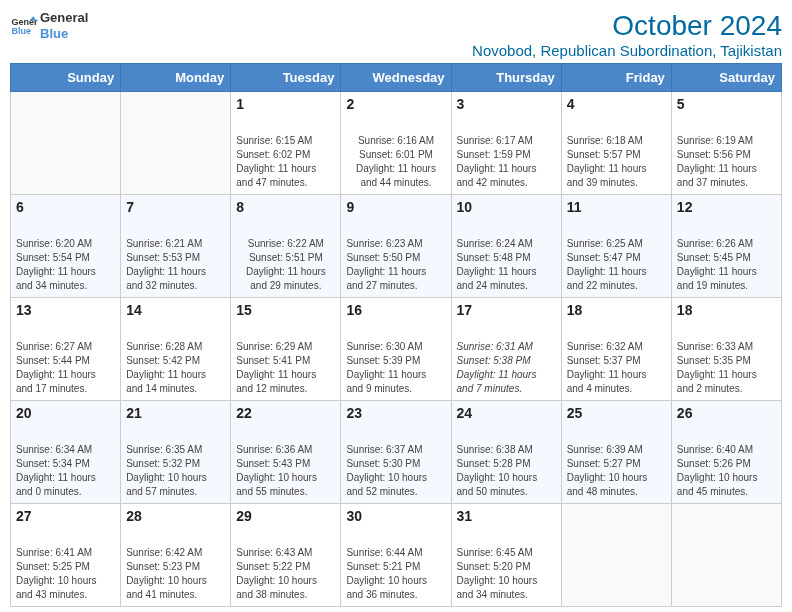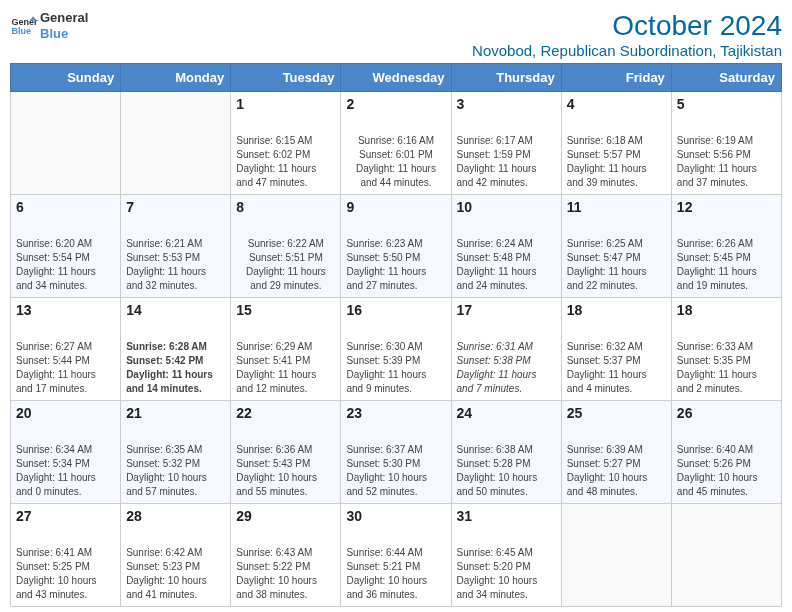--- a/index.html
+++ b/index.html
@@ -194,21 +194,21 @@
       </tr>
       <tr>
         <td>
           <span class="day-num">13</span>
           <div class="day-info" style="white-space: pre-line;">Sunrise: 6:27 AM
 Sunset: 5:44 PM
 Daylight: 11 hours and 17 minutes.</div>
         </td>
         <td>
           <span class="day-num">14</span>
-          <div class="day-info" style="white-space: pre-line; font-weight: bold;">Sunrise: 6:28 AM
+          <div class="day-info" style="white-space: pre-line;">Sunrise: 6:28 AM
 Sunset: 5:42 PM
 Daylight: 11 hours and 14 minutes.</div>
         </td>
         <td>
           <span class="day-num">15</span>
           <div class="day-info" style="white-space: pre-line;">Sunrise: 6:29 AM
 Sunset: 5:41 PM
 Daylight: 11 hours and 12 minutes.</div>
         </td>
         <td>

